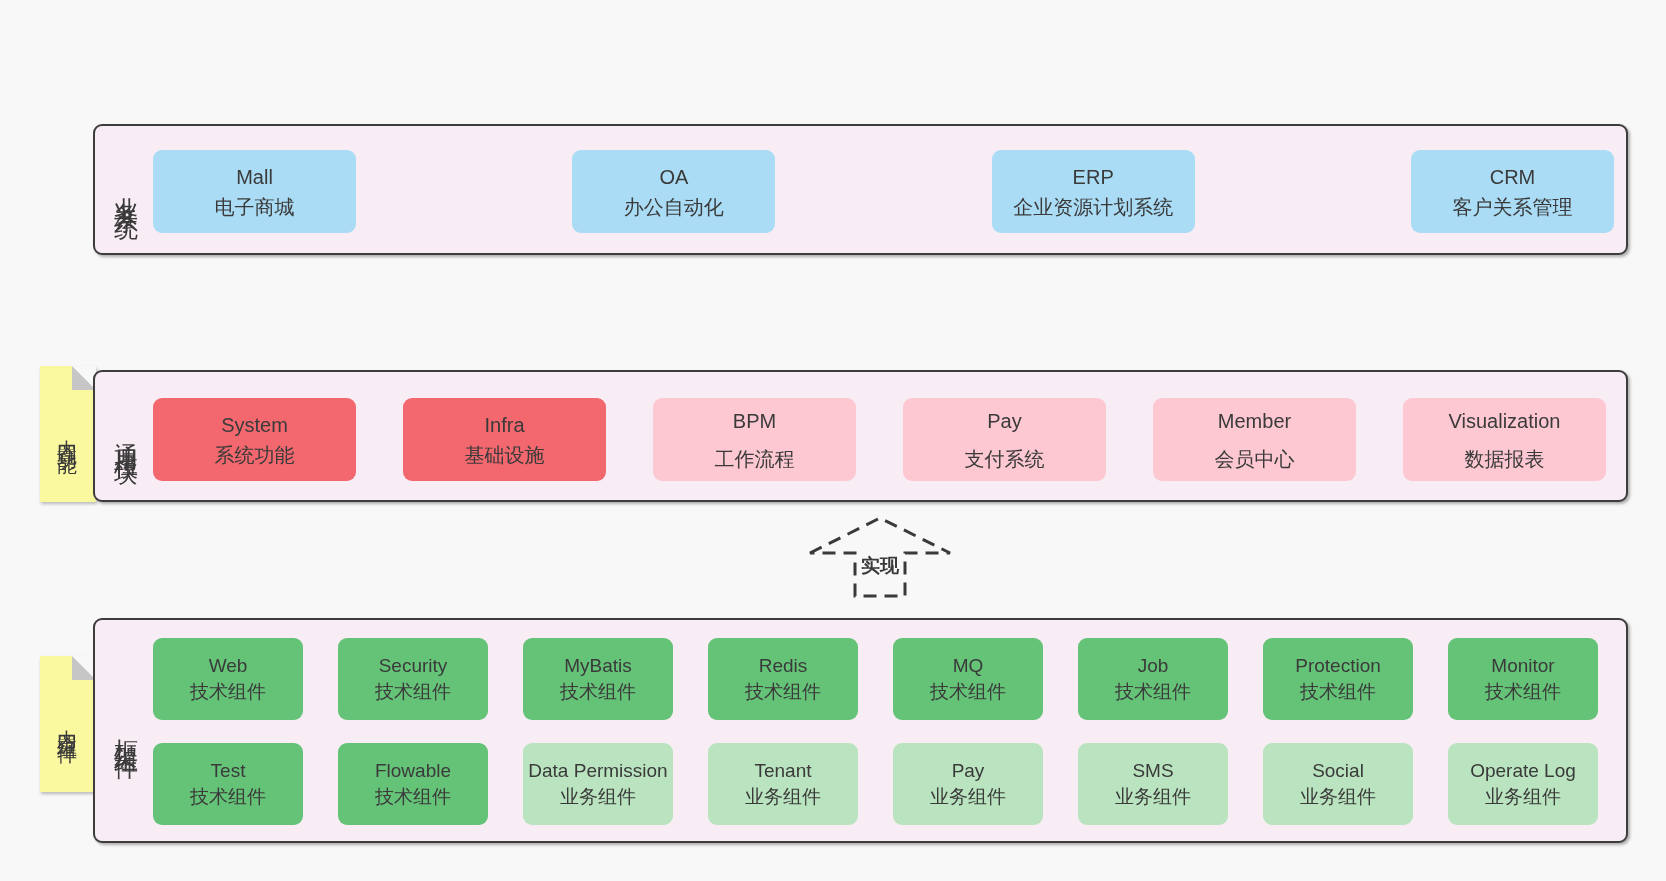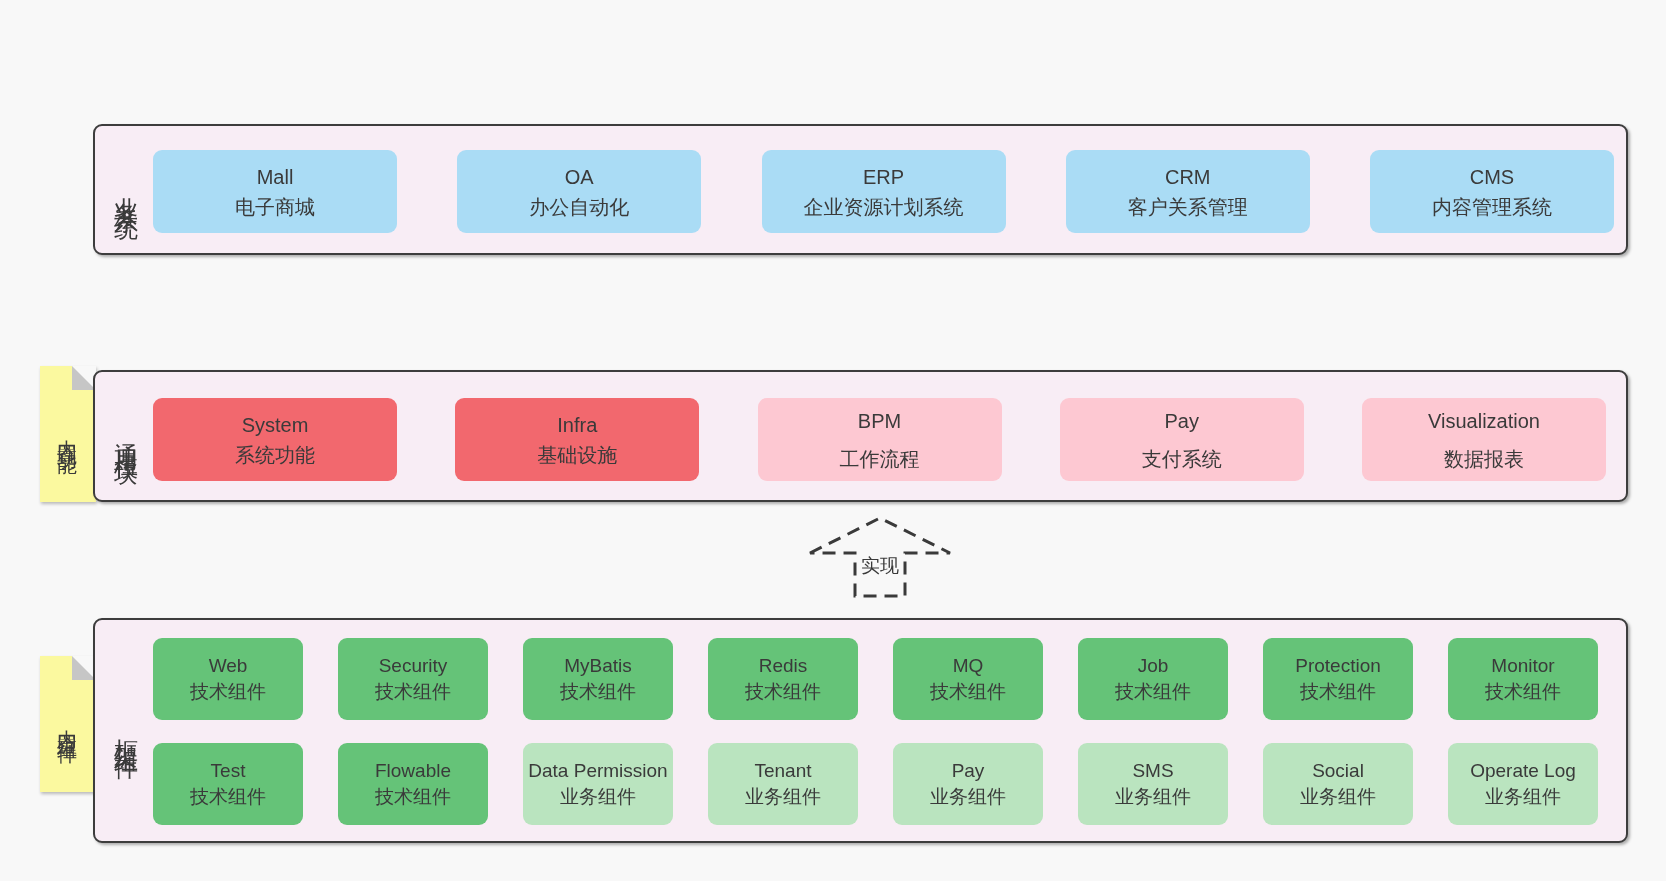--- a/index.html
+++ b/index.html
@@ -31,21 +31,21 @@
   .row { position:absolute; display:flex; justify-content:space-between; }
   .row-wide { left:58px; right:12px; top:24px; }
   .row-mid  { left:58px; right:20px; top:26px; }
   .row-f1   { left:58px; right:28px; top:18px; }
   .row-f2   { left:58px; right:28px; top:123px;justify-content:space-between; }
 
   .box {
     display:flex; flex-direction:column; align-items:center; justify-content:center;
     text-align:center; border-radius:9px;
   }
-  .box-lg { width:244px; height:83px; font-size:20px; line-height:30px; }
+  .box-lg { width:203px; height:83px; font-size:20px; line-height:30px; }
   .box-sm { width:150px; height:82px; font-size:19px; line-height:26px; }
   .blue        { background:var(--blue,#aadcf5); }
   .red         { background:var(--red,#f2686e); }
   .pink        { background:var(--pink,#fdc8d2);gap:8px; }
   .green       { background:var(--green,#65c378); }
   .light-green { background:var(--light-green,#bae4bf); }
 
   
   .sticky {
     position:absolute; left:40px; width:56px;
@@ -61,21 +61,21 @@
     border-left:24px solid var(--fold,#c6c6c6);
   }
   .sticky-label {
     writing-mode:vertical-rl; text-orientation:upright;
     font-size:20px; letter-spacing:5px; white-space:nowrap;
   }
 
   
   .arrow { position:absolute; width:146px; height:84px; }
   #arrow-build     { left:807px; top:273px; }
-  #arrow-implement { left:807px; top:515px; }
+  #arrow-implement { left:807px; top:515px;font-weight:bold; }
   .arrow svg { position:absolute; left:0; top:0; }
   .arrow-label {
     position:absolute; left:50%; top:38px; transform:translateX(-50%);
     background:var(--page-bg,#f8f8f8);
     font-size:19px; line-height:26px; padding:0 3px; white-space:nowrap;
   }
 </style>
 </head>
 <body>
 
@@ -100,24 +100,20 @@
         <span>办公自动化</span>
       </div>
       <div class="box box-lg blue">
         <span>ERP</span>
         <span>企业资源计划系统</span>
       </div>
       <div class="box box-lg blue">
         <span>CRM</span>
         <span>客户关系管理</span>
       </div>
-      <div class="box box-lg blue">
-        <span>CMS</span>
-        <span>内容管理系统</span>
-      </div>
     </div>
   </section>
 
 
   <section class="panel" id="panel-modules">
     <div class="side-label">通用模块</div>
     <div class="row row-mid">
       <div class="box box-lg red">
         <span>System</span>
         <span>系统功能</span>
@@ -128,20 +124,24 @@
       </div>
       <div class="box box-lg pink">
         <span>BPM</span>
         <span>工作流程</span>
       </div>
       <div class="box box-lg pink">
         <span>Pay</span>
         <span>支付系统</span>
       </div>
       <div class="box box-lg pink">
+        <span>Member</span>
+        <span>会员中心</span>
+      </div>
+      <div class="box box-lg pink">
         <span>Visualization</span>
         <span>数据报表</span>
       </div>
     </div>
   </section>
 
   <div class="arrow" id="arrow-implement">
     <svg width="146" height="84" viewBox="0 0 146 84">
       <path d="M3 38 L73 3 L143 38 L98 38 L98 81 L48 81 L48 38 Z" fill="none" style="stroke:var(--text,#3a3a3a)" stroke-width="3" stroke-dasharray="13 8" stroke-linejoin="miter"></path>
     </svg>

